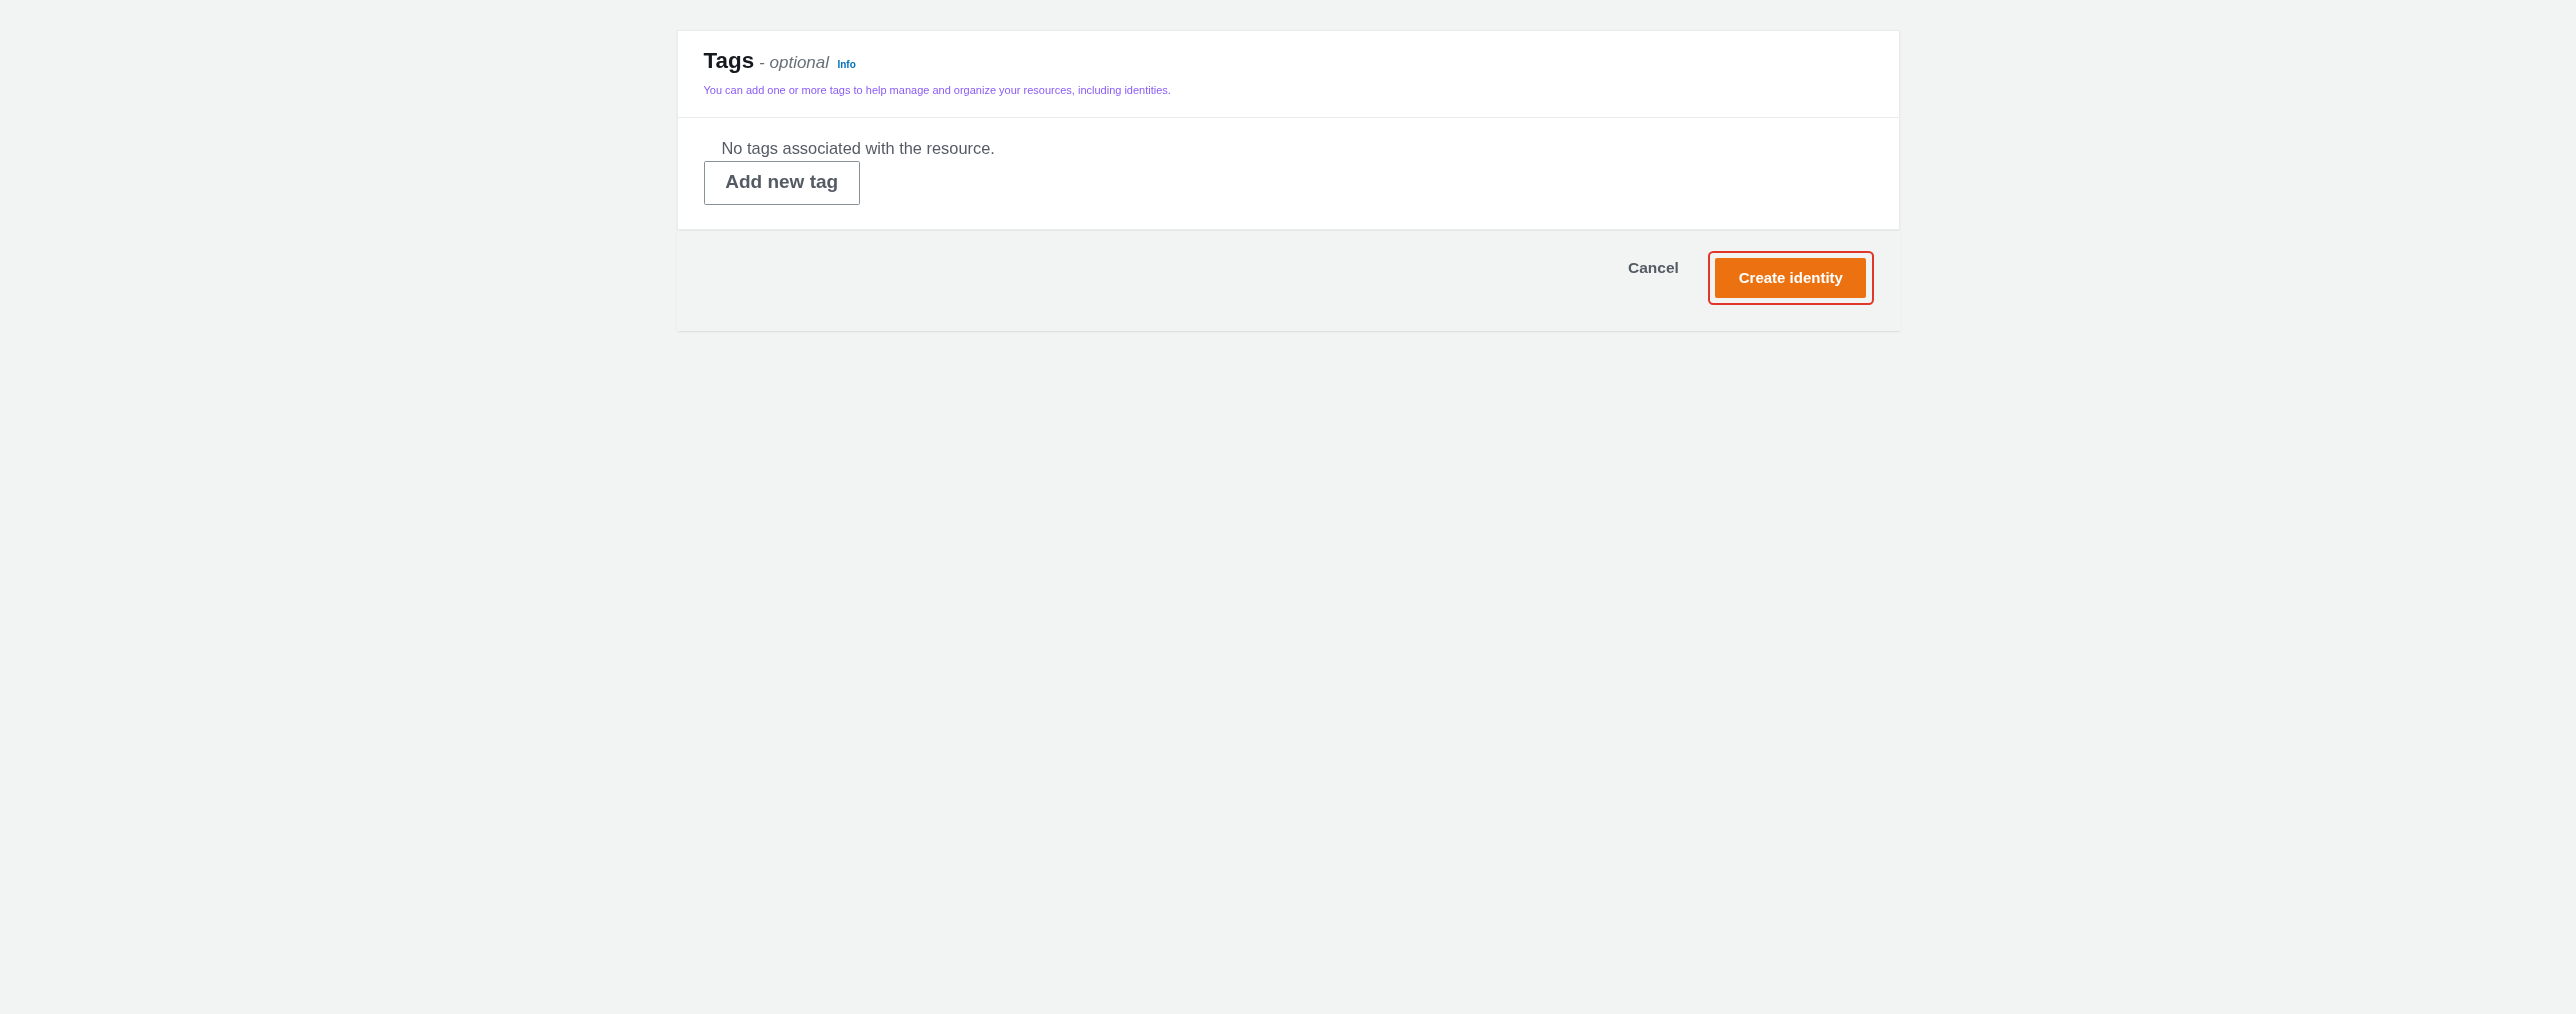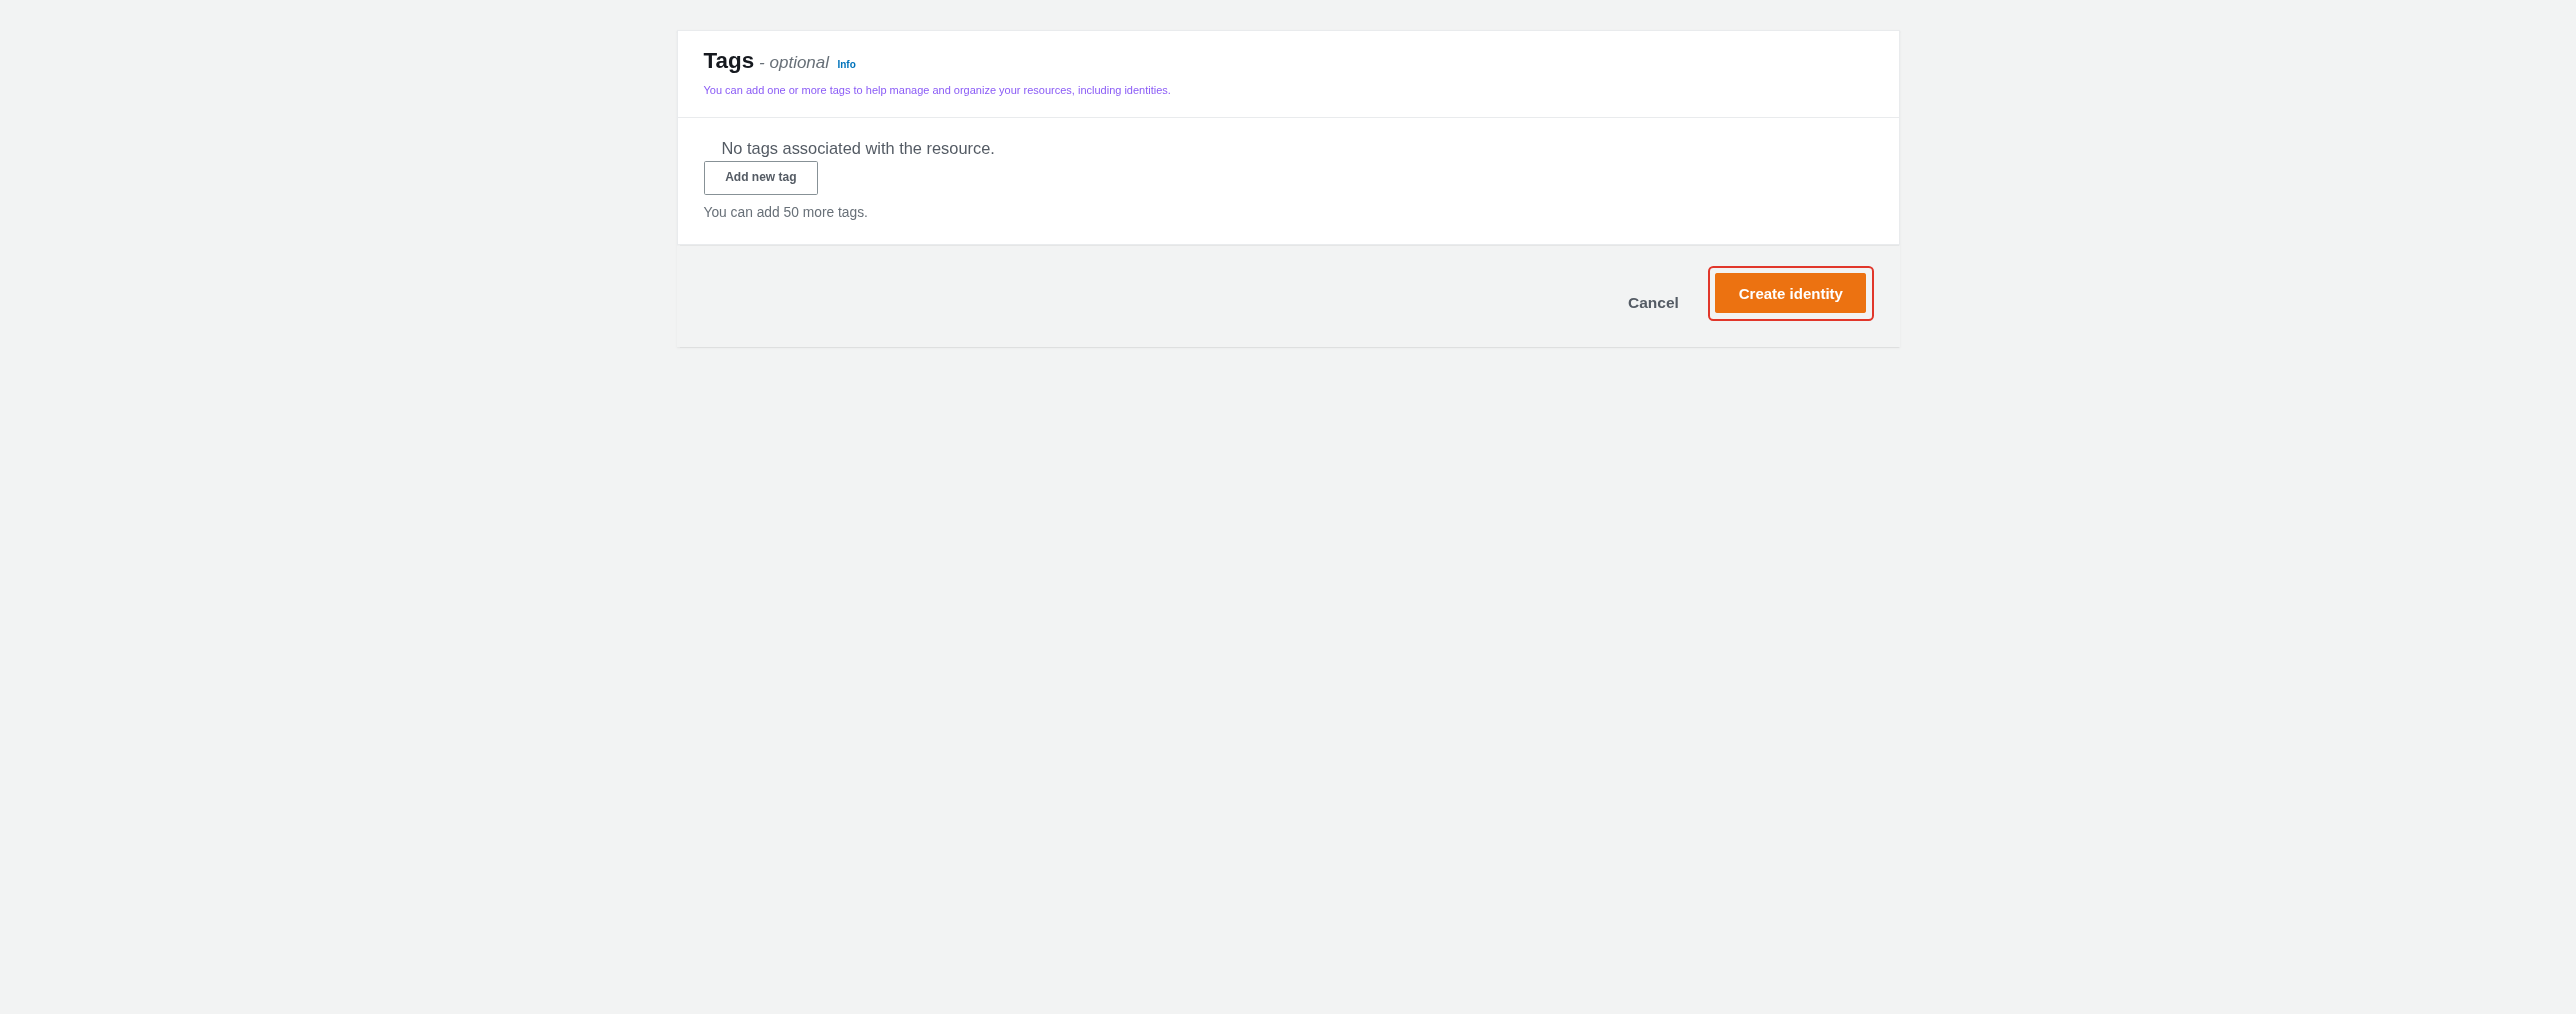--- a/index.html
+++ b/index.html
@@ -62,42 +62,42 @@
     .empty-text {
       font-size: 16.4px;
       color: #545b64;
       margin-bottom: 3px;
       padding-left: 18px;
     }
     .btn {
       display: inline-flex;
       align-items: center;
       justify-content: center;
-      font-size: 12px;
+      font-size: 19px;
       font-weight: 700;
       padding: 7.8px 20.7px;
       border-radius: 1.7px;
       cursor: pointer;
       border: 0.9px solid transparent;
       line-height: 1.4;
     }
     .btn-secondary {
       background: #ffffff;
       color: #545b64;
       border: 0.9px solid #879196;
     }
     .hint-text {
       margin-top: 10.3px;
       font-size: 13.8px;
       color: #687078;
     }
     .footer-actions {
       display: flex;
       justify-content: flex-end;
-      align-items: flex-end;
+      align-items: flex-start;
       gap: 15.5px;
       padding: 20.7px 26px 26px 26px;
     }
     .btn-link {
       background: transparent;
       border: none;
       color: #545b64;
       font-size: 15.5px;
       font-weight: 700;
       cursor: pointer;
@@ -127,21 +127,20 @@
       <div class="panel-title-row">
         <span class="panel-title">Tags</span>
         <span class="panel-subtitle">- optional</span>
         <span class="info-link">Info</span>
       </div>
       <p class="panel-description">You can add one or more tags to help manage and organize your resources, including identities.</p>
     </div>
     <div class="panel-body">
       <p class="empty-text">No tags associated with the resource.</p>
       <button class="btn btn-secondary">Add new tag</button>
-      <p class="hint-text">You can add 50 more tags.</p>
     </div>
   </div>
 
   <div class="footer-actions">
     <button class="btn-link">Cancel</button>
     <span class="highlight-box">
       <button class="btn btn-primary">Create identity</button>
     </span>
   </div>
 

